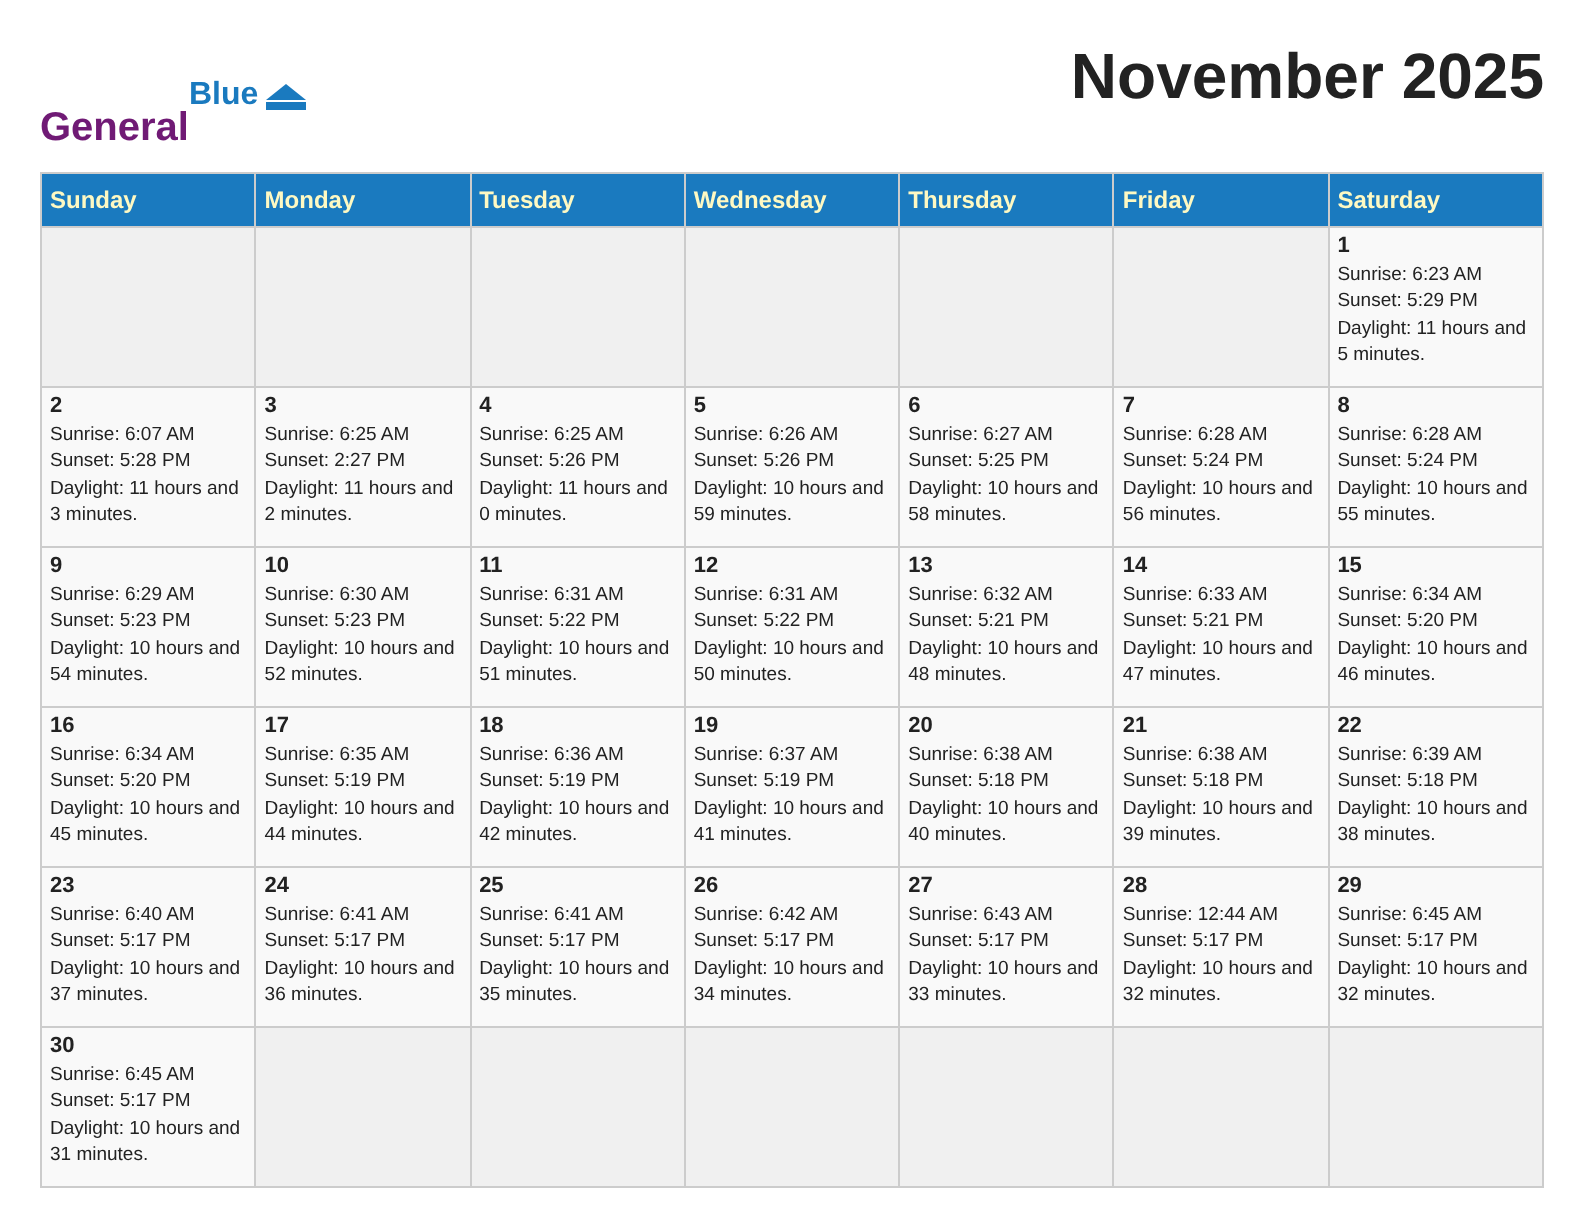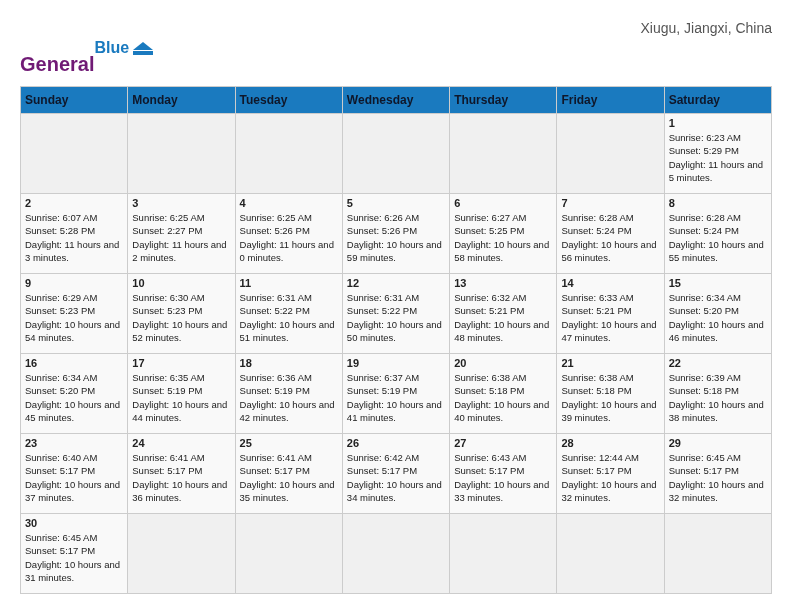--- a/index.html
+++ b/index.html
@@ -24,21 +24,21 @@
     .title-block { text-align: right; }
     .title-block h1 { font-size: 32px; font-weight: bold; color: #222; }
     .title-block p { font-size: 14px; color: #555; }
     table {
       width: 100%;
       border-collapse: collapse;
       table-layout: fixed;
     }
     thead th {
       background: #1a7abf;
-      color: #0f172a;
+      color: #fef9c3;
       font-size: 12px;
       font-weight: bold;
       padding: 6px 4px;
       text-align: left;
       border: 1px solid #ccc;
     }
     tbody td {
       border: 1px solid #ccc;
       vertical-align: top;
       padding: 3px 4px;
@@ -65,21 +65,21 @@
     <div style="display:flex;align-items:center;">
       <span style="font-size:20px;font-weight:bold;color:#701a75;margin-top:33px;">General</span>
       <span style="font-size:16px;font-weight:bold;color:#1a7abf;">Blue</span>
       <div style="margin-left:4px;display:flex;flex-direction:column;align-items:center;">
         <div style="width:0;height:0;border-left:10px solid transparent;border-right:10px solid transparent;border-bottom:8px solid #1a7abf;"></div>
         <div style="width:20px;height:4px;background:#1a7abf;margin-top:1px;"></div>
       </div>
     </div>
   </div>
   <div class="title-block">
-    <p>Xiugu, Jiangxi, China</p>
+    <h1>November 2025</h1>
   </div>
 </div>
 
 <table>
   <thead>
     <tr>
 
     <th>Sunday</th>
         <th>Monday</th>
         <th>Tuesday</th>

